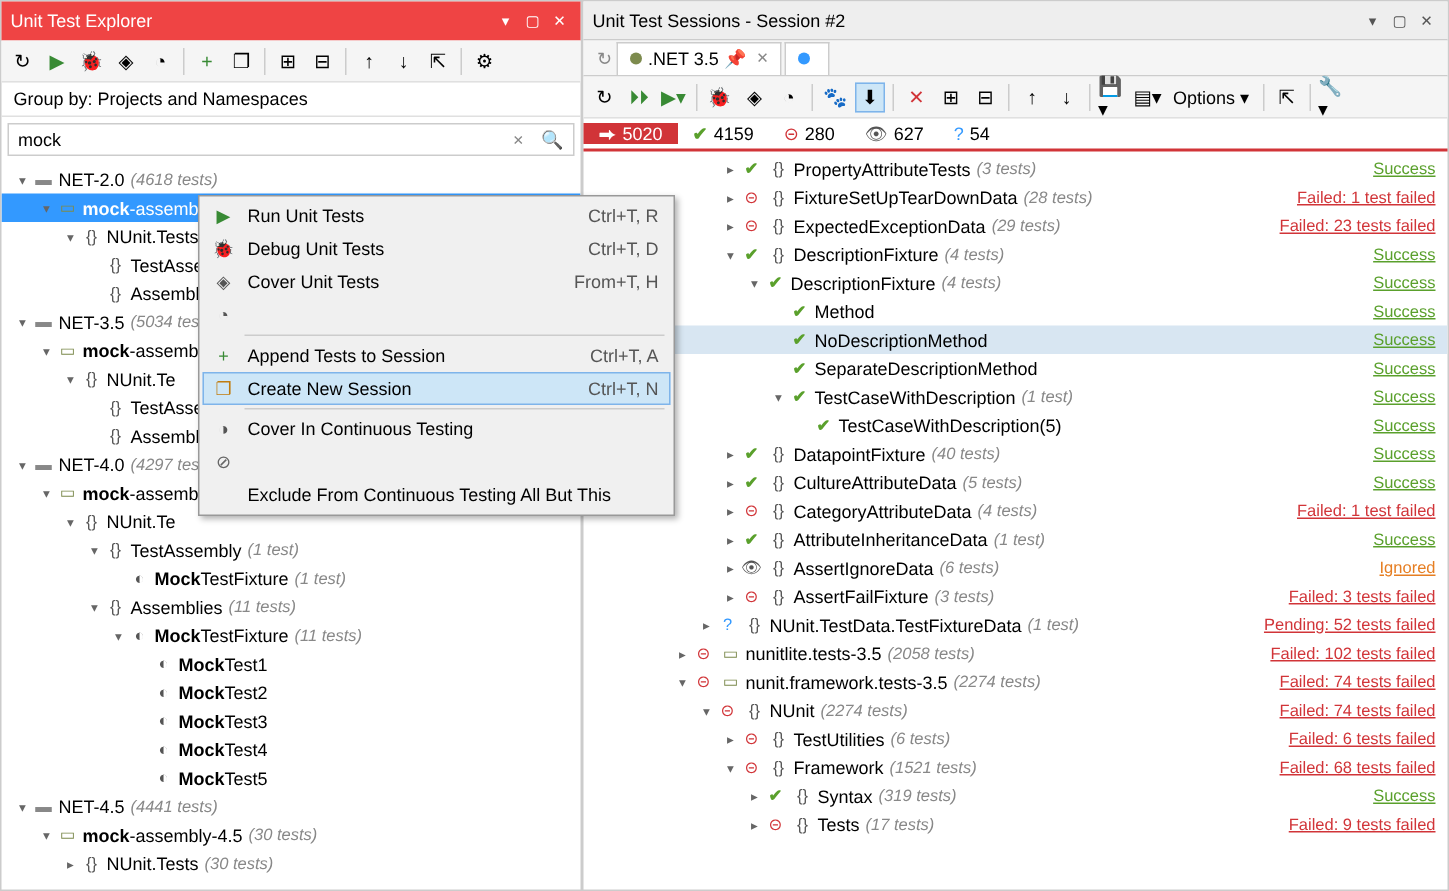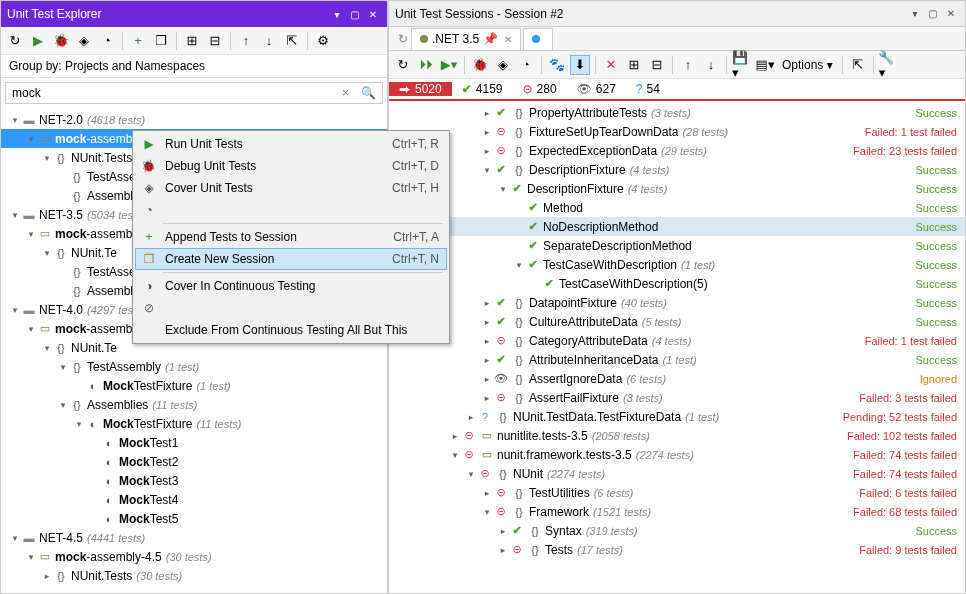--- a/index.html
+++ b/index.html
@@ -1,40 +1,40 @@
 <!DOCTYPE html>
 <html><head>
 <meta charset="utf-8">
 <style>
 * { margin: 0; padding: 0; box-sizing: border-box; font-family: "Segoe UI", Tahoma, sans-serif; font-size: 12px; }
 body { display: flex; width: 966px; height: 594px; background: #fff; overflow: hidden; }
 .panel { display: flex; flex-direction: column; border: 1px solid #ccc; }
 .panel-left { width: 388px; }
 .panel-right { flex: 1; }
-.title-bar { display: flex; align-items: center; height: 26px; padding: 0 6px; background: #6d28d9; color: #fff; }
+.title-bar { display: flex; align-items: center; height: 26px; padding: 0 6px; background: #ef4444; color: #fff; }
 .title-bar-r { background: #eee; color: #000; border-bottom: 1px solid #ccc; }
 .title-bar .title { flex: 1; font-size: 12px; }
 .title-bar .wbtn { width: 16px; height: 14px; margin-left: 2px; display: flex; align-items: center; justify-content: center; cursor: pointer; font-size: 10px; }
 .toolbar { display: flex; align-items: center; height: 28px; padding: 0 4px; gap: 3px; border-bottom: 1px solid #e0e0e0; background: #f5f5f5; }
 .tbtn { width: 20px; height: 20px; display: flex; align-items: center; justify-content: center; cursor: pointer; font-size: 13px; }
 .tsep { width: 1px; height: 18px; background: #ccc; margin: 0 2px; }
 .group-by { padding: 4px 8px; font-size: 12px; cursor: pointer; border-bottom: 1px solid #e0e0e0; }
 .search { display: flex; align-items: center; border: 1px solid #ccc; margin: 4px; height: 22px; }
 .search input { flex: 1; border: none; outline: none; padding: 0 6px; font-size: 12px; }
 .search span { padding: 0 6px; color: #888; cursor: pointer; }
 .tree { flex: 1; overflow: auto; padding: 2px 0; position: relative; }
 .row { display: flex; align-items: center; height: 19px; white-space: nowrap; cursor: default; padding-right: 8px; }
 .row.sel { background: #3399ff; color: #fff; }
 .row.hov { background: #d8e6f2; }
 .exp { width: 12px; text-align: center; color: #666; font-size: 9px; cursor: pointer; }
 .ico { width: 16px; text-align: center; margin-right: 2px; font-size: 11px; }
 .lbl b { font-weight: 600; }
 .cnt { color: #888; margin-left: 4px; font-style: italic; font-size: 11px; }
 .row.sel .cnt { color: #dbeeff; }
-.status { margin-left: auto; font-size: 11px; }
+.status { margin-left: auto; font-size: 11px; text-decoration: underline; }
 .st-success { color: #5aa02c; }
 .st-fail { color: #d13438; }
 .st-ignore { color: #e67e22; }
 .st-pending { color: #d13438; }
 .ic-pass { color: #5aa02c; font-weight: bold; }
 .ic-fail { color: #d13438; }
 .ic-info { color: #3399ff; }
 .ic-skip { color: #555; }
 .ic-ns { color: #555; }
 .ic-asm { color: #7d8b4e; }
@@ -495,21 +495,21 @@
       <span class="csc">Ctrl+T, R</span>
     </div>
     <div class="ctx-item">
       <span class="cico i-bug">🐞</span>
       <span class="clbl">Debug Unit Tests</span>
       <span class="csc">Ctrl+T, D</span>
     </div>
     <div class="ctx-item">
       <span class="cico i-shield">◈</span>
       <span class="clbl">Cover Unit Tests</span>
-      <span class="csc">Ctrl+T, H</span>
+      <span class="csc">From+T, H</span>
     </div>
     <div class="ctx-item">
       <span class="cico i-profile">◔</span>
       <span class="csc"></span>
     </div>
     <div class="ctx-sep"></div>
     <div class="ctx-item">
       <span class="cico i-plus">+</span>
       <span class="clbl">Append Tests to Session</span>
       <span class="csc">Ctrl+T, A</span>

